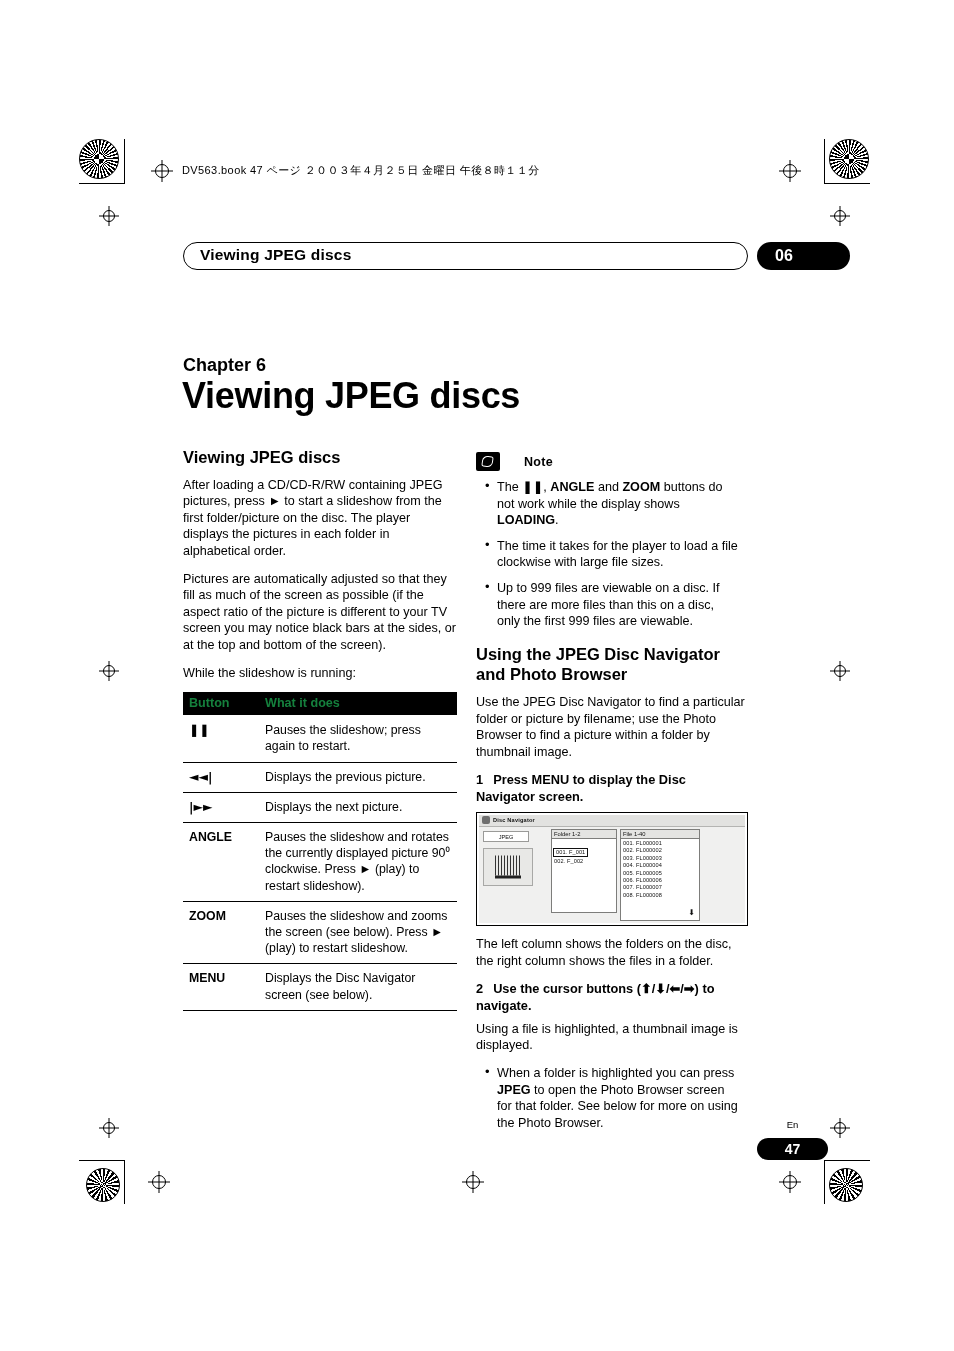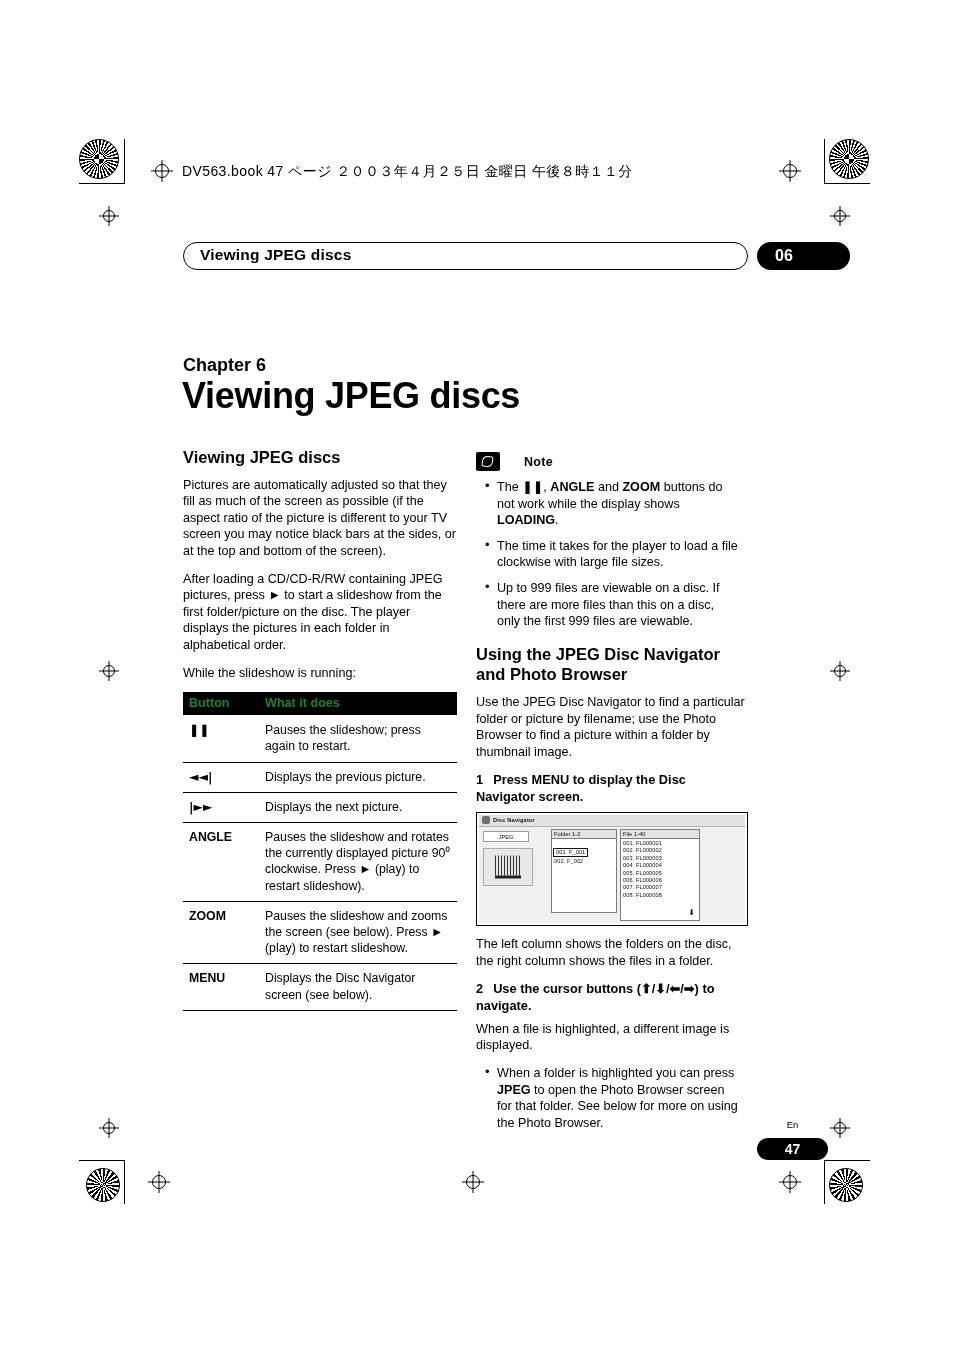--- a/index.html
+++ b/index.html
@@ -49,21 +49,21 @@
   }
   .sunburst.small {
     background: repeating-conic-gradient(#000 0 9deg, #fff 9deg 18deg);
   }
 
   
   .header-text {
     position: absolute;
     left: 182px;
     top: 163px;
-    font-size: 14px;
+    font-size: 11px;
     letter-spacing: 0.4px;
     white-space: nowrap;
   }
 
   
   .runhead {
     position: absolute;
     left: 183px;
     top: 242px;
     width: 565px;
@@ -428,22 +428,22 @@
 <div class="runhead-label">Viewing JPEG discs</div>
 <div class="chapter-badge">
     <span>06</span>
   </div>
 
 <div class="chapter-kicker">Chapter 6</div>
 <div class="chapter-title">Viewing JPEG discs</div>
 
 <div class="col-left">
   <h2 class="sec">Viewing JPEG discs</h2>
+  <p class="body">After loading a CD/CD-R/RW containing JPEG pictures, press ► to start a slideshow from the first folder/picture on the disc. The player displays the pictures in each folder in alphabetical order.</p>
   <p class="body">Pictures are automatically adjusted so that they fill as much of the screen as possible (if the aspect ratio of the picture is different to your TV screen you may notice black bars at the sides, or at the top and bottom of the screen).</p>
-  <p class="body">After loading a CD/CD-R/RW containing JPEG pictures, press ► to start a slideshow from the first folder/picture on the disc. The player displays the pictures in each folder in alphabetical order.</p>
   <p class="body">While the slideshow is running:</p>
 
   <table class="btntable">
     <thead>
       <tr>
         <th class="c1">Button</th>
         <th>What it does</th>
       </tr>
     </thead>
     <tbody>
@@ -523,21 +523,21 @@
           <li>008. FL000008</li>
         </ul>
         <div class="dn-scroll-arrow">⬇</div>
       </div>
     </div>
   </div>
 
   <p class="body">The left column shows the folders on the disc, the right column shows the files in a folder.</p>
 
   <p class="step"><span class="num">2</span><span>Use the cursor buttons (⬆/⬇/⬅/➡) to navigate.</span></p>
-  <p class="body">When a file is highlighted, a different image is displayed.</p>
+  <p class="body">Using a file is highlighted, a thumbnail image is displayed.</p>
 
   <ul class="bullets">
     <li>When a folder is highlighted you can press <b>JPEG</b> to open the Photo Browser screen for that folder. See below for more on using the Photo Browser.</li>
   </ul>
 </div>
 
 <div class="page-badge">
     <span>47</span>
   </div>
 <div class="page-en">En</div>

